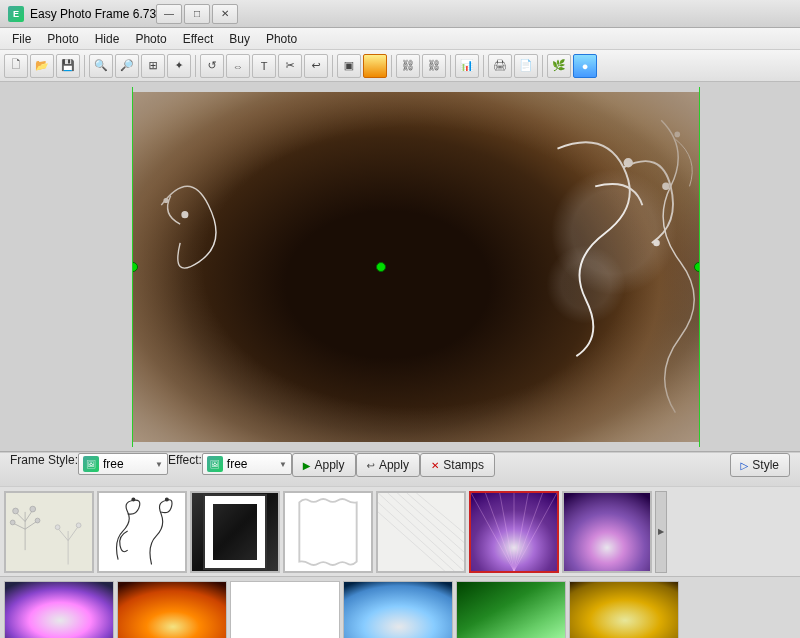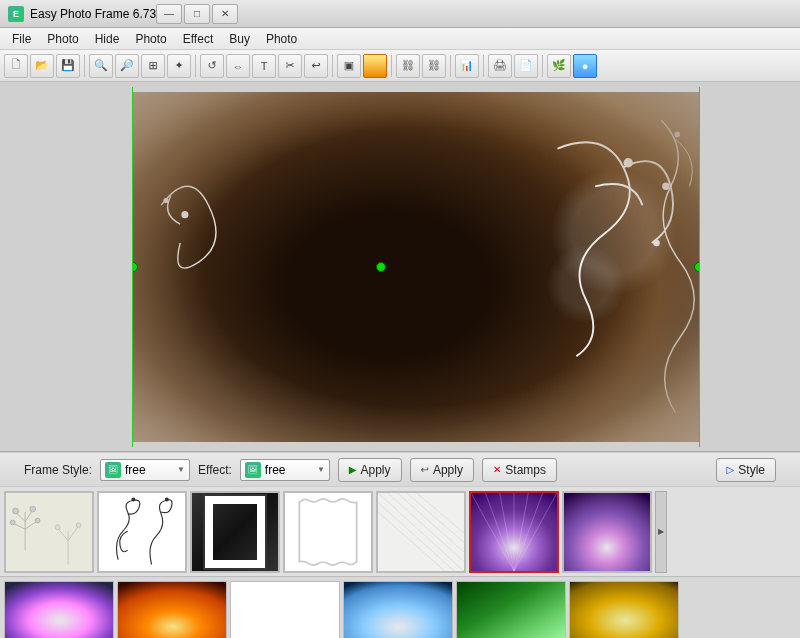--- a/index.html
+++ b/index.html
@@ -171,25 +171,23 @@
     }
     .cp-left { left: -5px; top: 50%; transform: translateY(-50%); }
     .cp-right { right: -5px; top: 50%; transform: translateY(-50%); }
     .cp-center { left: 43%; top: 50%; transform: translateY(-50%); }
 
     
     #control-strip {
       background: linear-gradient(to bottom, #e8e8e8, #d8d8d8);
       height: 35px;
       display: flex;
-      align-items: center;
-      padding: 0 24px;
+      padding: 0 10px;
       border-top: 1px solid #ccc;
       border-bottom: 1px solid #ccc;
-      gap: 8px;
     }
     .ctrl-label {
       font-size: 12px;
       color: #222;
       font-weight: 500;
     }
     .ctrl-select {
       height: 22px;
       border: 1px solid #999;
       background: linear-gradient(to bottom, #fff, #f0f0f0);

